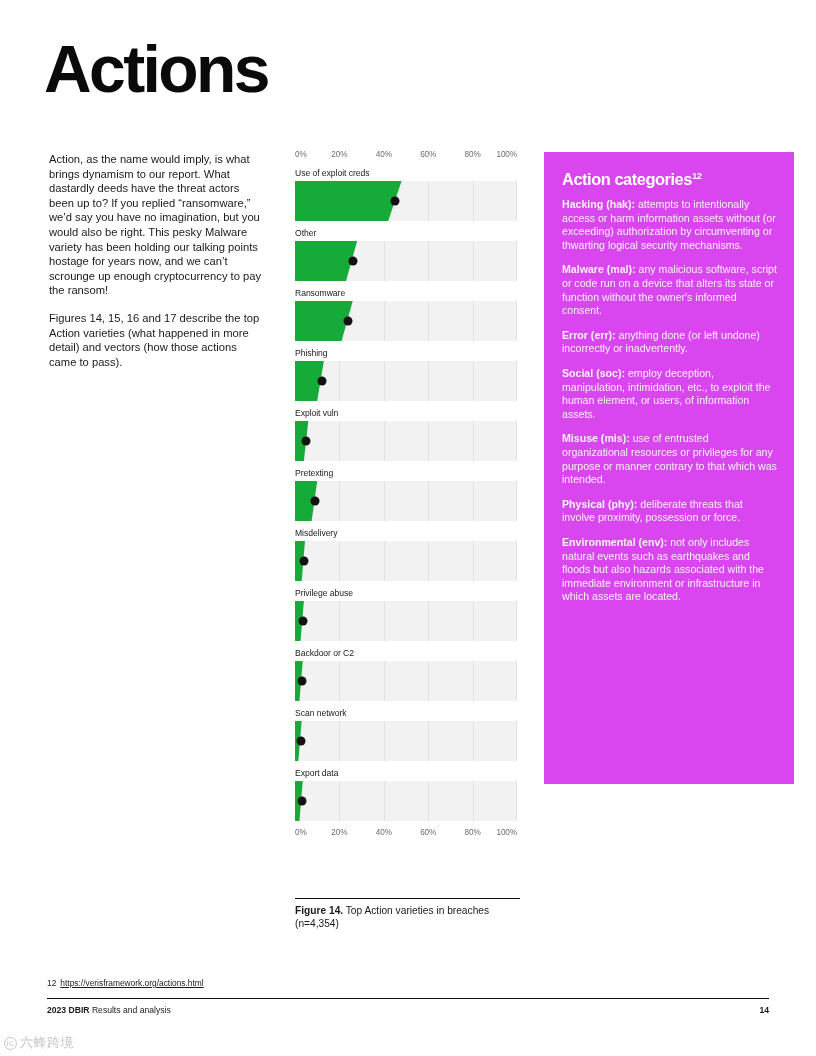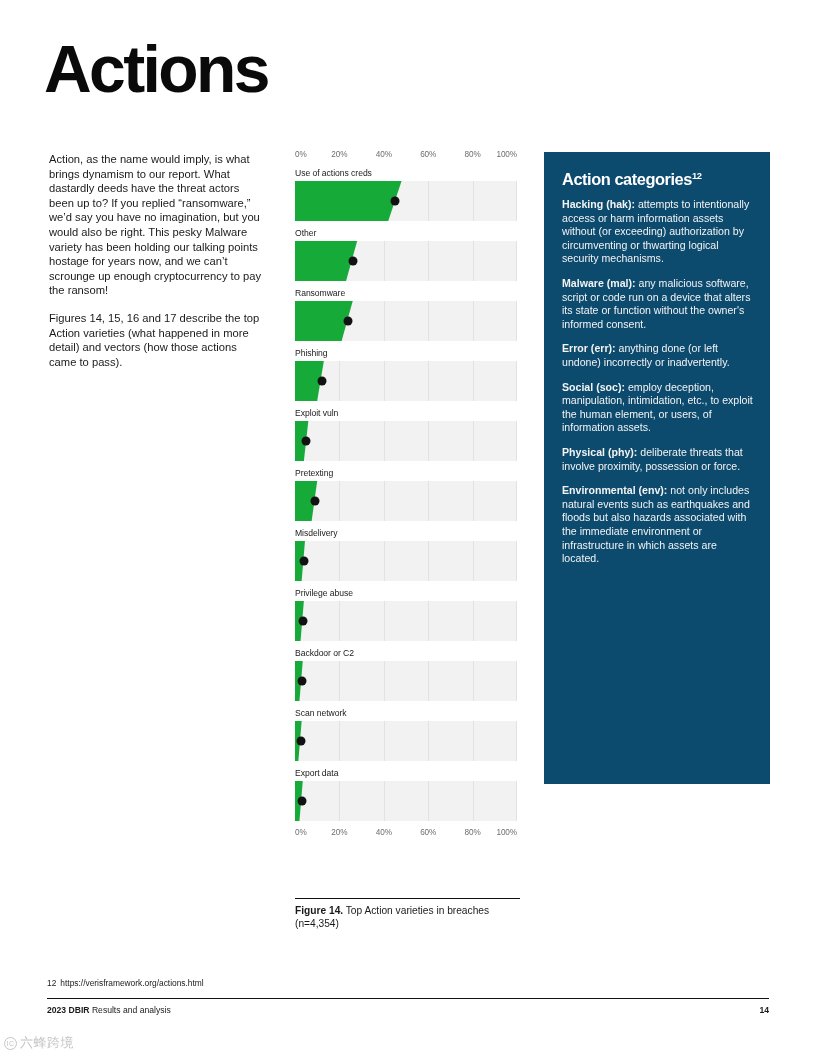--- a/index.html
+++ b/index.html
@@ -113,23 +113,23 @@
     line-height: 13px;
     color: #1a1a1a;
   }
   #figure-caption .cap-strong { font-weight: 700; }
 
   
   #sidebar {
     position: absolute;
     left: 544px;
     top: 152px;
-    width: 226px;
+    width: 250px;
     height: 632px;
-    background: #0c4a6e;
+    background: #d946ef;
     box-sizing: border-box;
     padding: 18px 17px 14px 18px;
   }
   #sidebar-title {
     color: #ffffff;
     font-size: 16.4px;
     font-weight: 700;
     letter-spacing: -0.45px;
     margin: 0 0 10px 0;
     line-height: 1.1;
@@ -152,20 +152,21 @@
   #footnote {
     position: absolute;
     left: 47px;
     top: 978px;
     font-size: 8.4px;
     color: #1a1a1a;
     white-space: nowrap;
   }
   #footnote .fn-num { margin-right: 4px; }
   #footnote .fn-url {
+    text-decoration: underline;
     color: #1a1a1a;
   }
   #footer-rule {
     position: absolute;
     left: 47px;
     top: 998px;
     width: 722px;
     height: 1.4px;
     background: #111111;
   }
@@ -220,21 +221,21 @@
   <div class="axis-row" id="axis-top">
       <div class="axis-tick" style="left: 0%;">0%</div>
       <div class="axis-tick" style="left: 20%; transform: translateX(-50%);">20%</div>
       <div class="axis-tick" style="left: 40%; transform: translateX(-50%);">40%</div>
       <div class="axis-tick" style="left: 60%; transform: translateX(-50%);">60%</div>
       <div class="axis-tick" style="left: 80%; transform: translateX(-50%);">80%</div>
       <div class="axis-tick" style="left: auto; right: 0px;">100%</div>
     </div>
   <div class="bars-area" id="bars-area">
       <div class="bar-group">
-        <div class="bar-label">Use of actions creds</div>
+        <div class="bar-label">Use of exploit creds</div>
         <div class="bar-track" style="background: rgb(242, 242, 242);">
           <div class="grid-line" style="left: 20%;"></div>
           <div class="grid-line" style="left: 40%;"></div>
           <div class="grid-line" style="left: 60%;"></div>
           <div class="grid-line" style="left: 80%;"></div>
           <div class="grid-line" style="left: auto; right: 0px;"></div>
           <svg class="bar-svg" preserveAspectRatio="none" viewBox="0 0 100 100">
             <polygon points="0,0 48,0 42,100 0,100" fill="#16ab39"></polygon>
           </svg>
           <div class="bar-dot" style="left: 45%; background: rgb(18, 18, 18);"></div>
@@ -398,20 +399,21 @@
 
 <div id="sidebar">
   <div id="sidebar-title">
     <span>Action categories</span><sup>12</sup>
   </div>
   <div id="sidebar-list">
       <p class="cat-item"><span class="cat-term">Hacking (hak):</span><span> attempts to intentionally access or harm information assets without (or exceeding) authorization by circumventing or thwarting logical security mechanisms.</span></p>
       <p class="cat-item"><span class="cat-term">Malware (mal):</span><span> any malicious software, script or code run on a device that alters its state or function without the owner's informed consent.</span></p>
       <p class="cat-item"><span class="cat-term">Error (err):</span><span> anything done (or left undone) incorrectly or inadvertently.</span></p>
       <p class="cat-item"><span class="cat-term">Social (soc):</span><span> employ deception, manipulation, intimidation, etc., to exploit the human element, or users, of information assets.</span></p>
+      <p class="cat-item"><span class="cat-term">Misuse (mis):</span><span> use of entrusted organizational resources or privileges for any purpose or manner contrary to that which was intended.</span></p>
       <p class="cat-item"><span class="cat-term">Physical (phy):</span><span> deliberate threats that involve proximity, possession or force.</span></p>
       <p class="cat-item"><span class="cat-term">Environmental (env):</span><span> not only includes natural events such as earthquakes and floods but also hazards associated with the immediate environment or infrastructure in which assets are located.</span></p>
     </div>
 </div>
 
 <div id="footnote">
   <span class="fn-num">12</span><span class="fn-url">https://verisframework.org/actions.html</span>
 </div>
 <div id="footer-rule"></div>
 <div id="footer">

